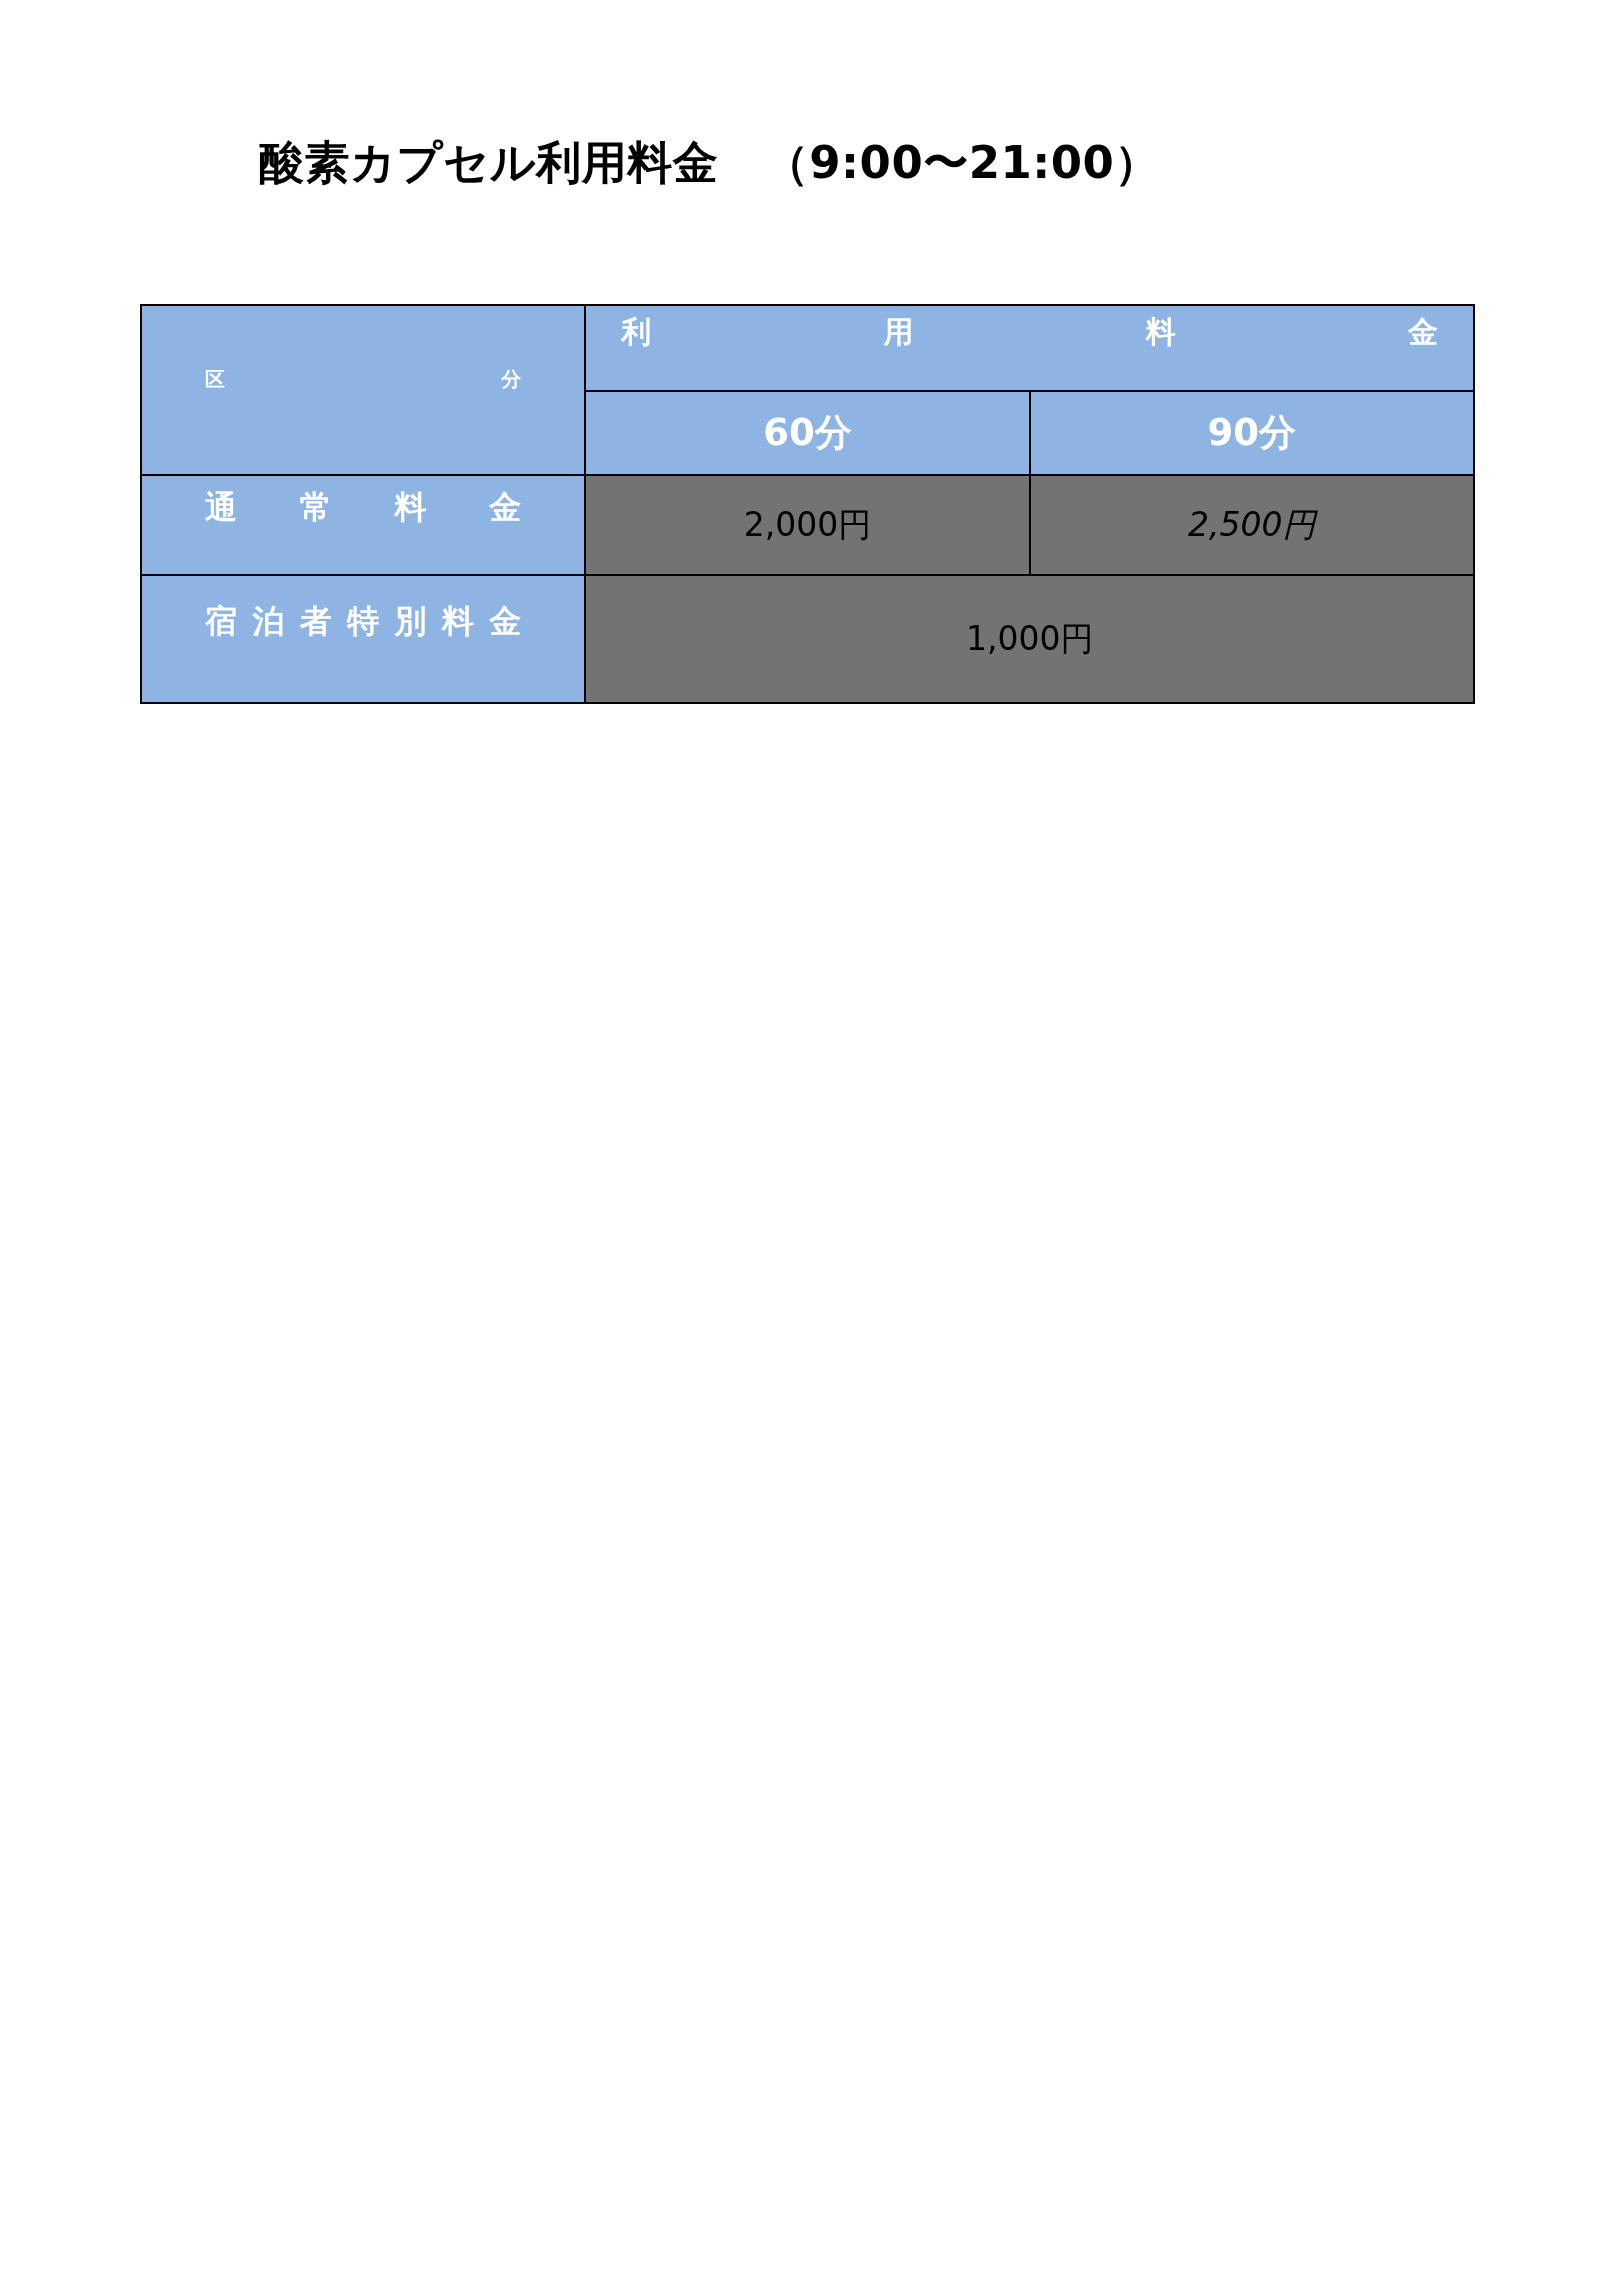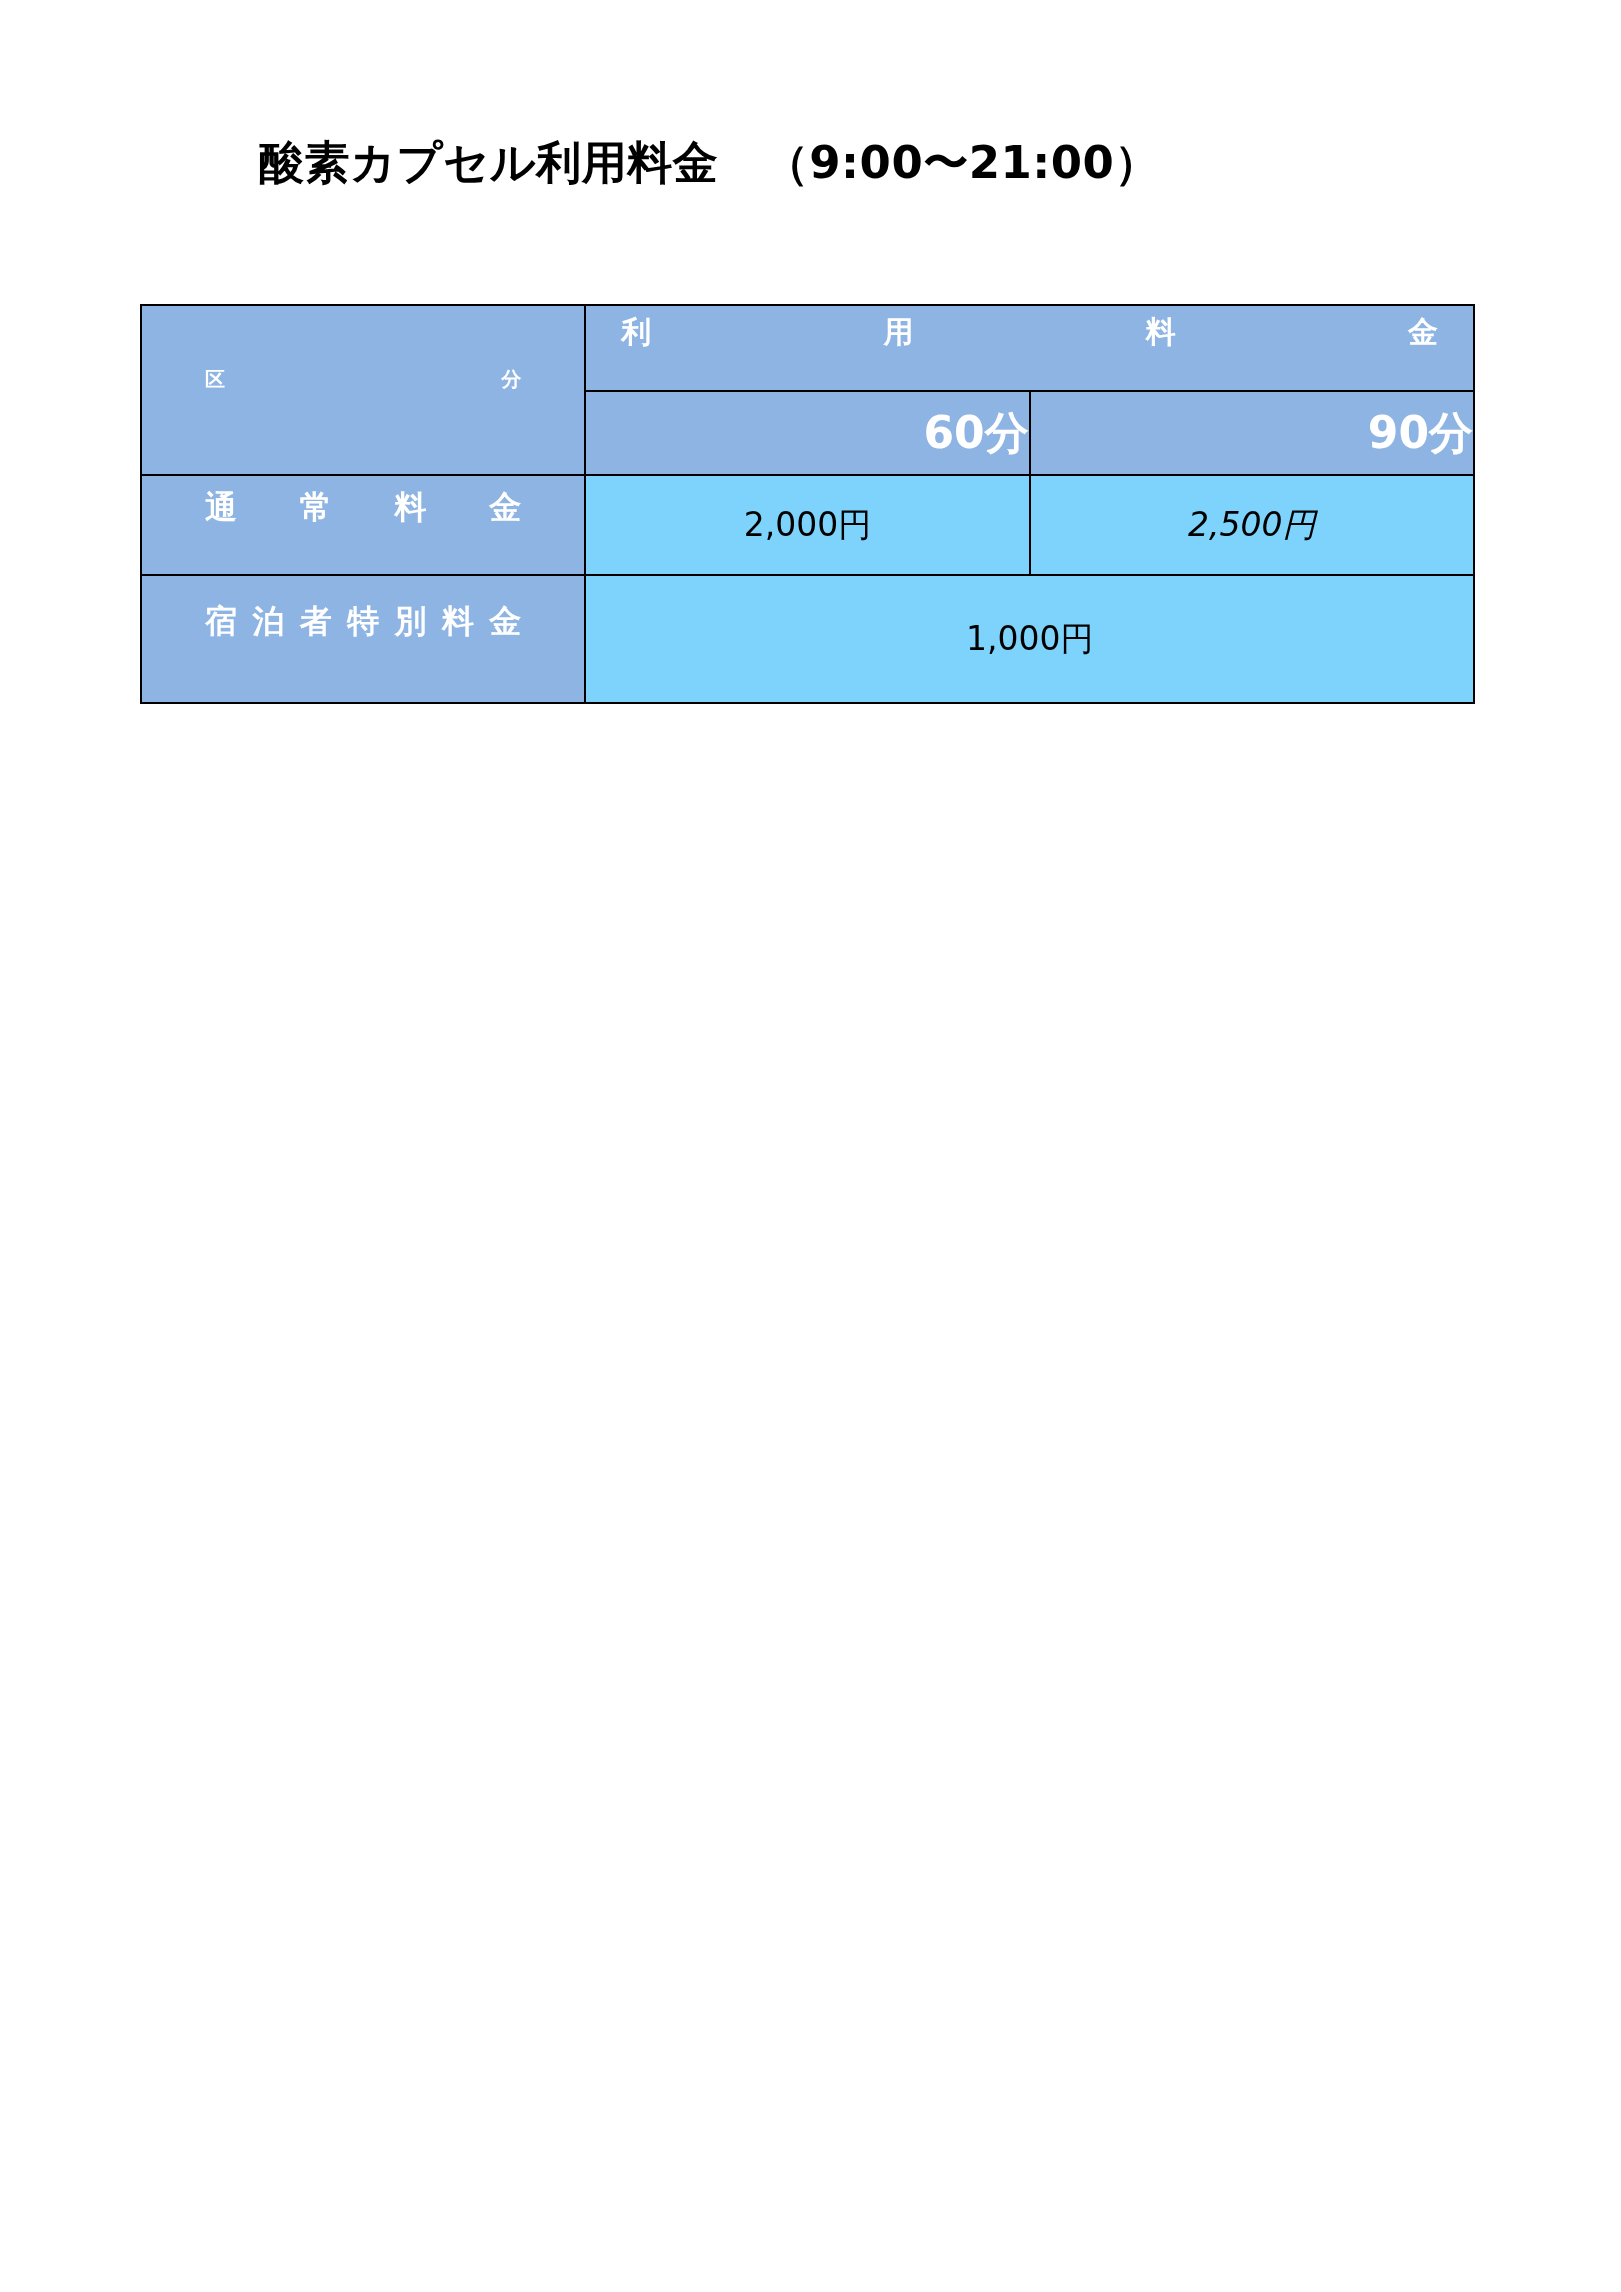--- a/index.html
+++ b/index.html
@@ -70,21 +70,21 @@
   .cell-dur-60 { border-right-width: 2px; }
   .cell-dur-90 { border-left-width: 2px; }
   .cell-price-60 { border-right-width: 2px; }
   .cell-price-90 { border-left-width: 2px; font-style: italic; }
 
   .hdr-blue {
     background: #8EB4E3;
     color: #ffffff;
   }
   .body-white {
-    background: #7dd3fc;
+    background: #737373;
     color: #000000;
   }
 
   
   .row-usage-head  { height: 86px; }
   .row-duration    { height: 84px; }
   .row-normal      { height: 100px; }
   .row-guest       { height: 128px; }
 
   
@@ -113,22 +113,22 @@
     line-height: 1.1;
   }
   .lbl-row {
     font-size: 32px;
     padding: 0 63px;
     line-height: 1.1;
   }
 
   .dur-text {
     display: block;
-    text-align: right;
-    font-size: 44px;
+    text-align: center;
+    font-size: 37px;
     font-weight: bold;
     line-height: 1.1;
   }
 
   .price-text {
     display: block;
     text-align: center;
     font-size: 33px;
     font-weight: normal;
     line-height: 1.1;

